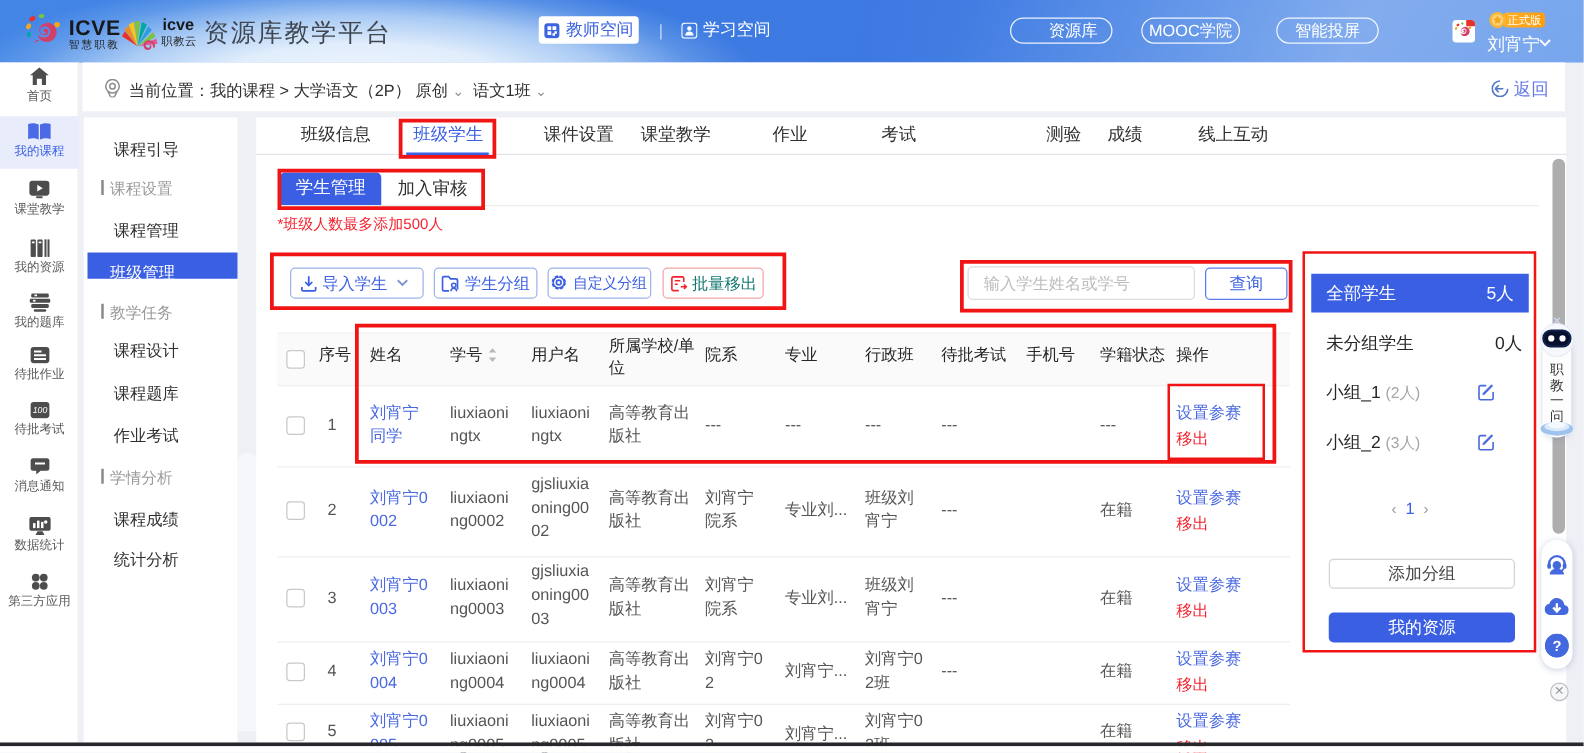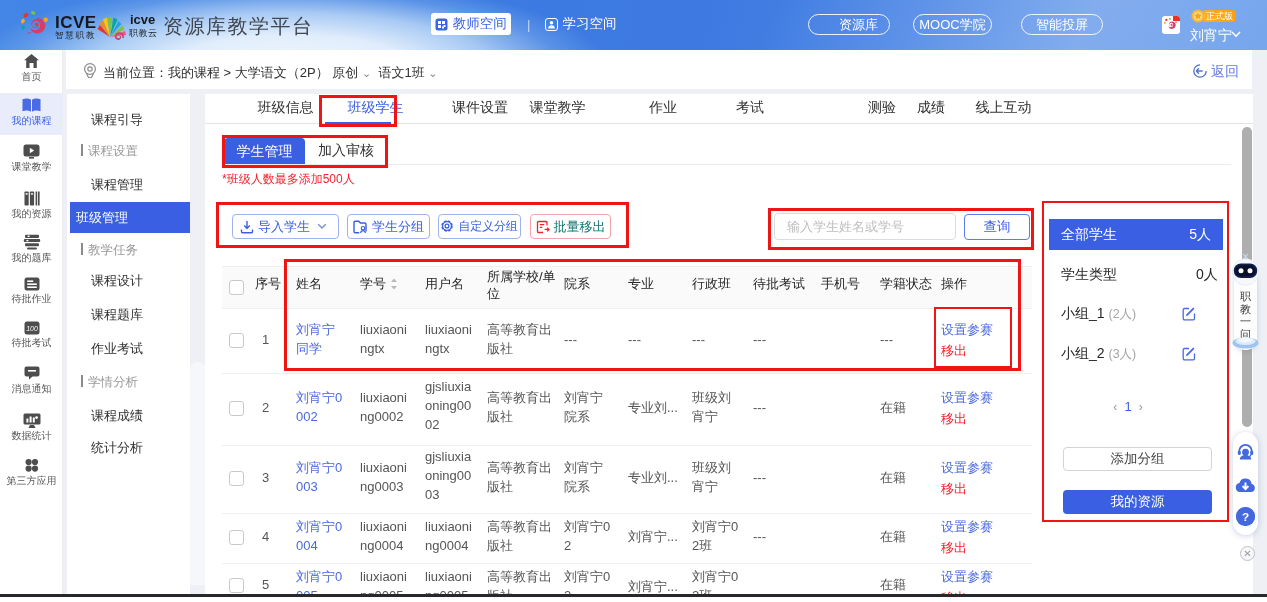--- a/index.html
+++ b/index.html
@@ -28,28 +28,28 @@
   
   #side2 { left:67px; top:94px; width:123px; height:500px; background:#fff; }
   .s2item { position:absolute; left:67px; width:123px; height:28px; line-height:28px; font-size:13px; color:#303030; padding-left:24px; }
   .s2group { position:absolute; left:67px; width:123px; height:28px; line-height:28px; font-size:12.5px; color:#9a9a9a; padding-left:14px; }
   .s2group .bar { display:inline-block; width:2px; height:12px; background:#8a8a8a; margin-right:5px; vertical-align:-1px; }
   .s2sel { background:#3b5fe3; color:#fff; }
 
   
   #main { left:205px; top:94px; width:1048px; height:500px; background:#fff; }
 
-  .tab { position:absolute; top:94px; height:27px; line-height:27px; font-size:14px; color:#303030; text-align:right; width:90px; }
+  .tab { position:absolute; top:94px; height:27px; line-height:27px; font-size:14px; color:#303030; text-align:center; width:90px; }
   #tabline { left:205px; top:122.5px; width:1048px; height:1px; background:#e2e4ea; }
   .tabact { color:#3b5fe3; }
   #tabunder { left:325px; top:122px; height:2.5px; width:66px; background:#3b5fe3; }
 
   .redbox { position:absolute; border:2px solid #f01414; }
 
-  #pill1 { left:224px; top:137.5px; width:81px; height:26.5px; background:#3b5fe3; color:#fff; font-size:14px; text-align:center; line-height:26.5px; border-radius:4px 4px 0 0; }
+  #pill1 { left:224px; top:137.5px; width:81px; height:26.5px; background:#3b5fe3; color:#fff; font-size:14px; text-align:center; line-height:26.5px; border-radius:4px 4px 0 0;font-family:Liberation Serif, serif; }
   #pill2 { left:318px; top:136px; font-size:14px; color:#303030; line-height:28px; }
   #subline { left:222px; top:164px; width:1009px; height:1px; background:#ececec; }
   #rednote { left:222px; top:171px; font-size:12px; color:#f5222d; }
 
   .obtn { position:absolute; top:214px; height:25px; border:1px solid #9eb4ec; border-radius:4px; color:#3b5fe3; font-size:13px; line-height:23px; text-align:center; background:#fff; white-space:nowrap; }
   .obtn svg { vertical-align:-3px; margin-right:4px; }
 
   
   .th { position:absolute; font-size:13px; color:#262626; font-weight:500; line-height:17px; }
   .td { position:absolute; font-size:13px; color:#555; line-height:19px; }
@@ -239,21 +239,21 @@
 <svg class="abs" style="left:1193px; top:64px;" width="14" height="14" viewBox="0 0 16 16">
     <path d="M8 0.9 a7.1 7.1 0 1 0 7.1 7.1" fill="none" stroke="#4f74c8" stroke-width="1.5"></path>
     <path d="M3.6 8 h7.4 M3.6 8 l3.2 -3.2 M3.6 8 l3.2 3.2" fill="none" stroke="#4f74c8" stroke-width="1.5"></path>
   </svg>
 <div class="abs" style="left:1211px; top:63px; font-size:14px; color:#6379e8;">返回</div>
 
 <div id="side2" class="abs"></div>
 <div class="s2item abs" style="top:106px">课程引导</div>
 <div class="s2group abs" style="top:137px"><span class="bar"></span>课程设置</div>
 <div class="s2item abs" style="top:171px">课程管理</div>
-<div class="s2item s2sel abs" style="top:202px; height:31px; line-height:31px; left:70px; width:120px; padding-left:6px;">班级管理</div>
+<div class="s2item s2sel abs" style="top:202px; height:21px; line-height:31px; left:70px; width:120px; padding-left:18px;">班级管理</div>
 <div class="s2group abs" style="top:236px"><span class="bar"></span>教学任务</div>
 <div class="s2item abs" style="top:267px">课程设计</div>
 <div class="s2item abs" style="top:301px">课程题库</div>
 <div class="s2item abs" style="top:335px">作业考试</div>
 <div class="s2group abs" style="top:368px"><span class="bar"></span>学情分析</div>
 <div class="s2item abs" style="top:402px">课程成绩</div>
 <div class="s2item abs" style="top:434px">统计分析</div>
 <div class="abs" style="left:190px; top:362px; width:16px; height:223px; background:#f6f7fb; border-radius:9px 9px 0 0;"></div>
 
 <div id="main" class="abs"></div>
@@ -394,21 +394,21 @@
 <div class="td abs" style="left:425px; top:567px;">liuxiaoni<br>ng0005</div>
 <div class="td abs" style="left:487px; top:567px;">高等教育出<br>版社</div>
 <div class="td abs" style="left:564px; top:567px;">刘宵宁0<br>2</div>
 <div class="td abs" style="left:628px; top:577px;">刘宵宁...</div>
 <div class="td abs" style="left:692px; top:567px;">刘宵宁0<br>2班</div>
 <div class="td abs" style="left:880px; top:575px;">在籍</div>
 <div class="td tlink abs" style="left:941px; top:567px;">设置参赛</div>
 <div class="td tred abs" style="left:941px; top:588px;">移出</div>
 
 <div class="abs" style="left:1049px; top:219px; width:174px; height:31px; background:#3b5fe3; color:#fff; font-size:14px; line-height:31px;"><span style="margin-left:12px;">全部学生</span><span style="float:right; margin-right:12px;">5人</span></div>
-<div class="rp14 abs" style="left:1061px; top:266px;">学生类型</div>
+<div class="rp14 abs" style="left:1061px; top:266px;">未分组学生</div>
 <div class="rp14 abs" style="left:1196px; top:266px;">0人</div>
 <div class="rp14 abs" style="left:1061px; top:305px;">小组_1 <span class="rgray">(2人)</span></div>
 <svg class="abs" style="left:1182px; top:307px;" width="14" height="14" viewBox="0 0 14 14">
     <path d="M12.5 6.5 V11.5 a1.3 1.3 0 0 1 -1.3 1.3 H2.5 A1.3 1.3 0 0 1 1.2 11.5 V2.8 a1.3 1.3 0 0 1 1.3 -1.3 H7" fill="none" stroke="#4a69e0" stroke-width="1.3"></path>
     <path d="M5.5 8.7 L12 2.2 a0.9 0.9 0 0 0 -1.3 -1.3 L4.3 7.4 L3.9 9 Z" fill="#4a69e0"></path>
   </svg>
 <div class="rp14 abs" style="left:1061px; top:345px;">小组_2 <span class="rgray">(3人)</span></div>
 <svg class="abs" style="left:1182px; top:347px;" width="14" height="14" viewBox="0 0 14 14">
     <path d="M12.5 6.5 V11.5 a1.3 1.3 0 0 1 -1.3 1.3 H2.5 A1.3 1.3 0 0 1 1.2 11.5 V2.8 a1.3 1.3 0 0 1 1.3 -1.3 H7" fill="none" stroke="#4a69e0" stroke-width="1.3"></path>
     <path d="M5.5 8.7 L12 2.2 a0.9 0.9 0 0 0 -1.3 -1.3 L4.3 7.4 L3.9 9 Z" fill="#4a69e0"></path>

